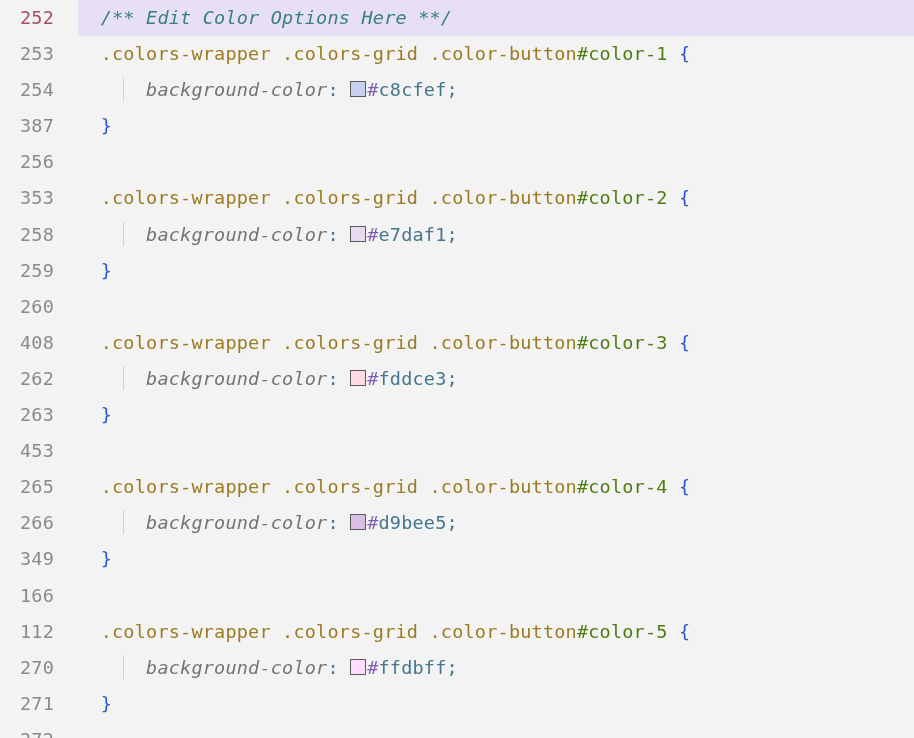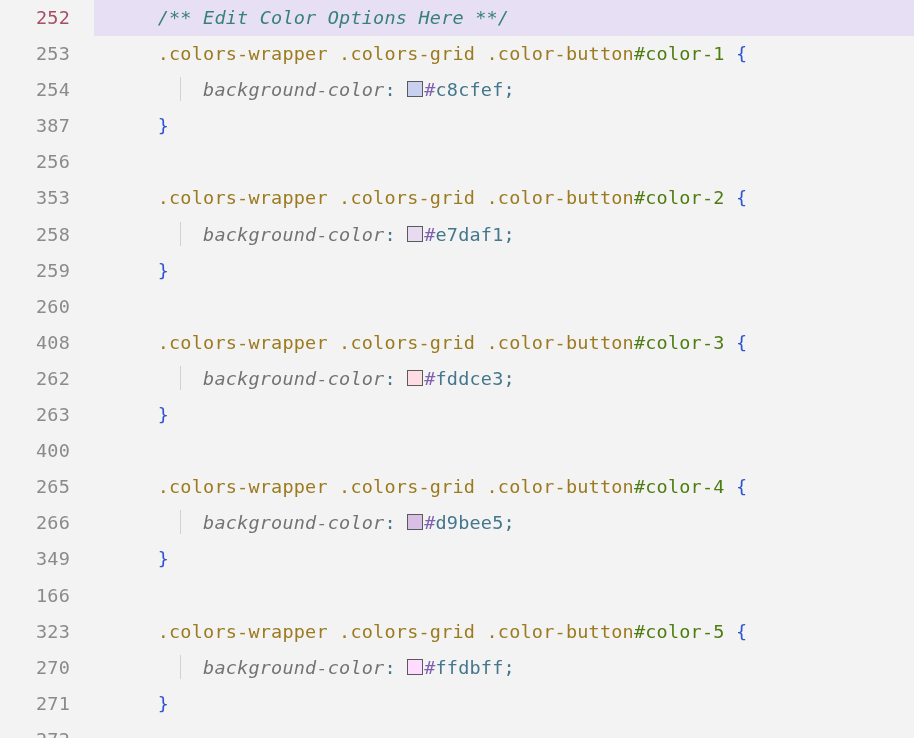--- a/index.html
+++ b/index.html
@@ -10,21 +10,20 @@
       font-weight: 500;
       line-height: 1.95;
       width: 914px;
       height: 738px;
       overflow: hidden;
       letter-spacing: 0.2px;
     }
     .editor {
       display: flex;
       height: 100%;
-      margin-left: 16px;
     }
     .gutter {
       width: 78px;
       text-align: right;
       padding-right: 24px;
       color: #8a8a8a;
       user-select: none;
       flex-shrink: 0;
     }
     .gutter .ln {
@@ -35,21 +34,20 @@
       color: #a74e62;
     }
     .code {
       flex: 1;
       white-space: pre;
     }
     .line {
       height: 36.1px;
       display: block;
       position: relative;
-      padding-left: 41px;
     }
     .line.active {
       background: #e7e0f5;
     }
     .indent-guide {
       display: inline-block;
       width: 1px;
       height: 24px;
       background: #d2d2d2;
       vertical-align: middle;
@@ -87,24 +85,24 @@
       <span class="ln">254</span>
       <span class="ln">387</span>
       <span class="ln">256</span>
       <span class="ln">353</span>
       <span class="ln">258</span>
       <span class="ln">259</span>
       <span class="ln">260</span>
       <span class="ln">408</span>
       <span class="ln">262</span>
       <span class="ln">263</span>
-      <span class="ln">400</span>
+      <span class="ln">453</span>
       <span class="ln">265</span>
       <span class="ln">266</span>
       <span class="ln">349</span>
       <span class="ln">166</span>
-      <span class="ln">323</span>
+      <span class="ln">112</span>
       <span class="ln">270</span>
       <span class="ln">271</span>
       <span class="ln">272</span>
     </div>
   <div class="code"><span class="line active">  <span class="c-comment">/** Edit Color Options Here **/</span></span><span class="line">  <span class="c-selclass">.colors-wrapper</span> <span class="c-selclass">.colors-grid</span> <span class="c-selclass">.color-button</span><span class="c-selid">#color-1</span> <span class="c-brace">{</span></span><span class="line">    <span class="indent-guide"></span>  <span class="c-prop">background-color</span><span class="c-punct">:</span> <span class="sw" style="background:#c8cfef"></span><span class="c-puncttag">#</span><span class="c-hex">c8cfef</span><span class="c-punct">;</span></span><span class="line">  <span class="c-brace">}</span></span><span class="line"></span><span class="line">  <span class="c-selclass">.colors-wrapper</span> <span class="c-selclass">.colors-grid</span> <span class="c-selclass">.color-button</span><span class="c-selid">#color-2</span> <span class="c-brace">{</span></span><span class="line">    <span class="indent-guide"></span>  <span class="c-prop">background-color</span><span class="c-punct">:</span> <span class="sw" style="background:#e7daf1"></span><span class="c-puncttag">#</span><span class="c-hex">e7daf1</span><span class="c-punct">;</span></span><span class="line">  <span class="c-brace">}</span></span><span class="line"></span><span class="line">  <span class="c-selclass">.colors-wrapper</span> <span class="c-selclass">.colors-grid</span> <span class="c-selclass">.color-button</span><span class="c-selid">#color-3</span> <span class="c-brace">{</span></span><span class="line">    <span class="indent-guide"></span>  <span class="c-prop">background-color</span><span class="c-punct">:</span> <span class="sw" style="background:#fddce3"></span><span class="c-puncttag">#</span><span class="c-hex">fddce3</span><span class="c-punct">;</span></span><span class="line">  <span class="c-brace">}</span></span><span class="line"></span><span class="line">  <span class="c-selclass">.colors-wrapper</span> <span class="c-selclass">.colors-grid</span> <span class="c-selclass">.color-button</span><span class="c-selid">#color-4</span> <span class="c-brace">{</span></span><span class="line">    <span class="indent-guide"></span>  <span class="c-prop">background-color</span><span class="c-punct">:</span> <span class="sw" style="background:#d9bee5"></span><span class="c-puncttag">#</span><span class="c-hex">d9bee5</span><span class="c-punct">;</span></span><span class="line">  <span class="c-brace">}</span></span><span class="line"></span><span class="line">  <span class="c-selclass">.colors-wrapper</span> <span class="c-selclass">.colors-grid</span> <span class="c-selclass">.color-button</span><span class="c-selid">#color-5</span> <span class="c-brace">{</span></span><span class="line">    <span class="indent-guide"></span>  <span class="c-prop">background-color</span><span class="c-punct">:</span> <span class="sw" style="background:#ffdbff"></span><span class="c-puncttag">#</span><span class="c-hex">ffdbff</span><span class="c-punct">;</span></span><span class="line">  <span class="c-brace">}</span></span><span class="line"></span></div>
 </div>
 
 </body></html>

